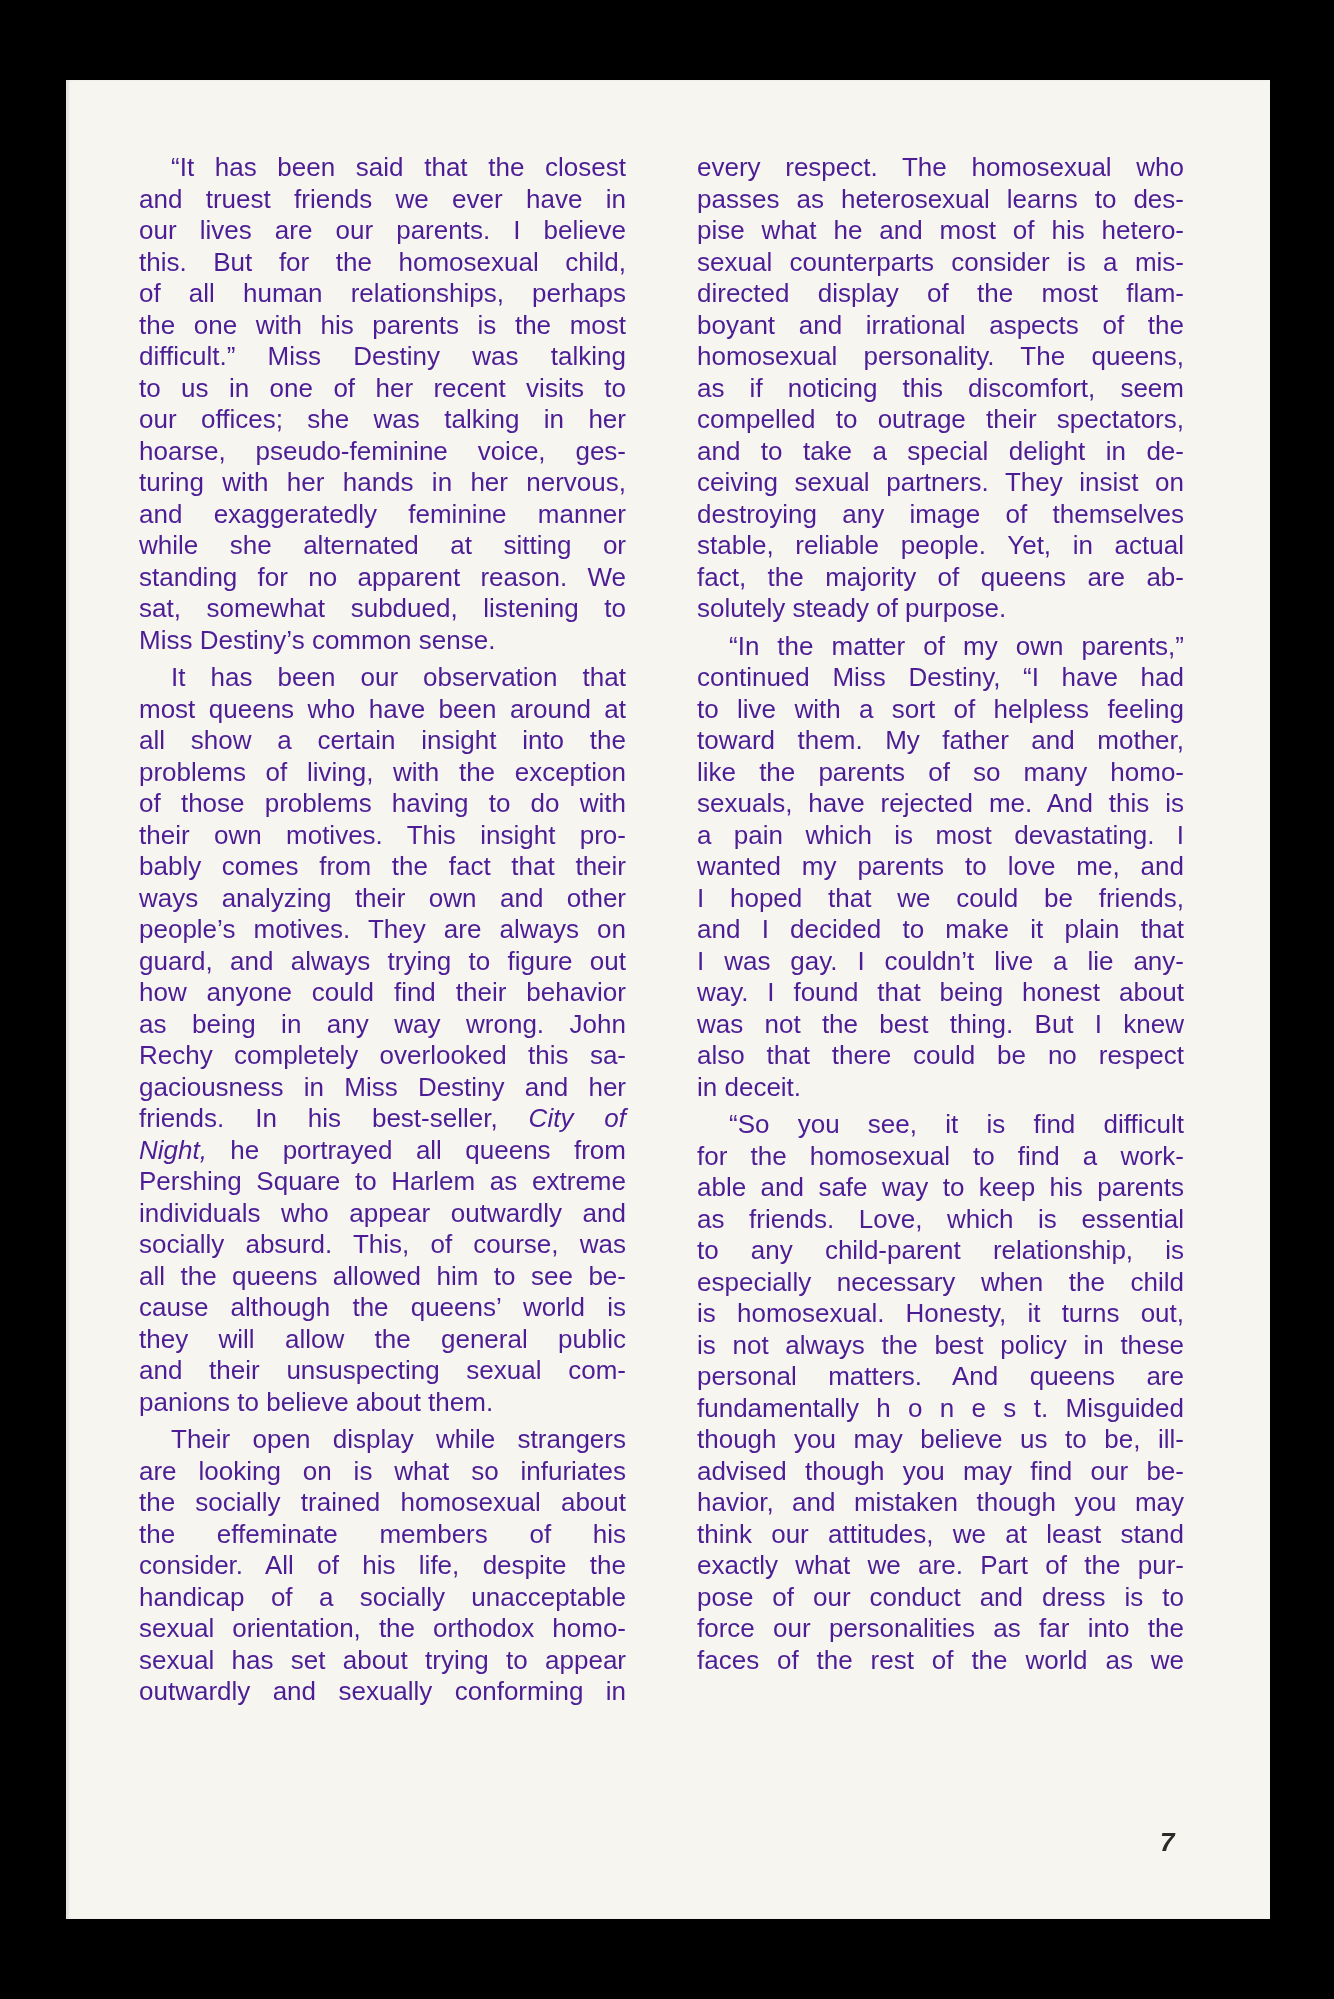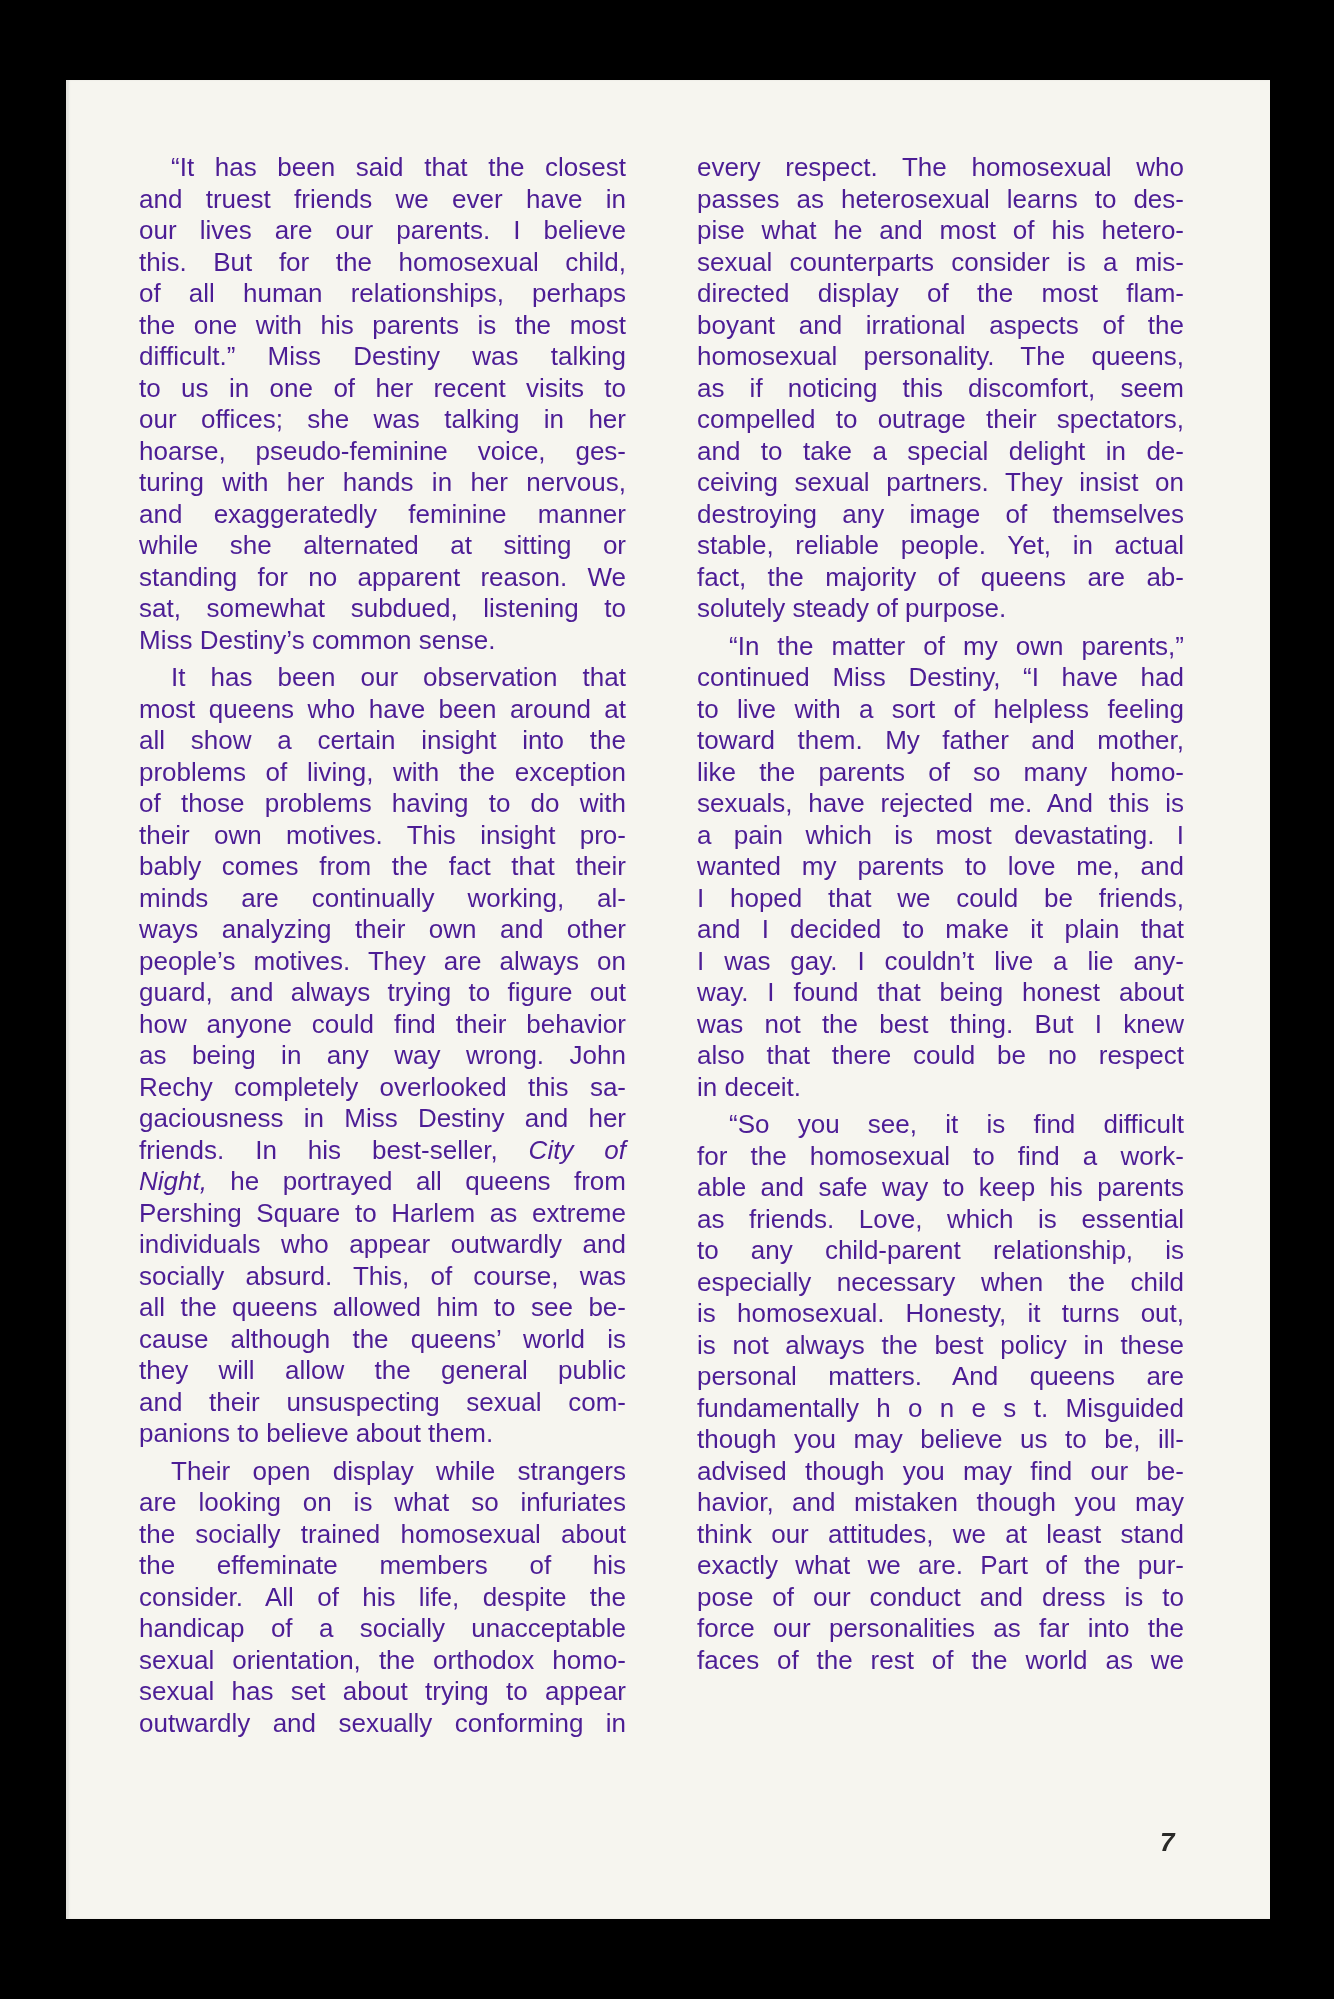--- a/index.html
+++ b/index.html
@@ -73,21 +73,20 @@
         <span class="line last">Miss Destiny’s common sense.</span>
       </div>
       <div class="para">
         <span class="line indent">It has been our observation that</span>
         <span class="line">most queens who have been around at</span>
         <span class="line">all show a certain insight into the</span>
         <span class="line">problems of living, with the exception</span>
         <span class="line">of those problems having to do with</span>
         <span class="line">their own motives. This insight pro-</span>
         <span class="line">bably comes from the fact that their</span>
-        <span class="line">minds are continually working, al-</span>
         <span class="line">ways analyzing their own and other</span>
         <span class="line">people’s motives. They are always on</span>
         <span class="line">guard, and always trying to figure out</span>
         <span class="line">how anyone could find their behavior</span>
         <span class="line">as being in any way wrong. John</span>
         <span class="line">Rechy completely overlooked this sa-</span>
         <span class="line">gaciousness in Miss Destiny and her</span>
         <span class="line">friends. In his best-seller, <em>City of</em></span>
         <span class="line"><em>Night,</em> he portrayed all queens from</span>
         <span class="line">Pershing Square to Harlem as extreme</span>

